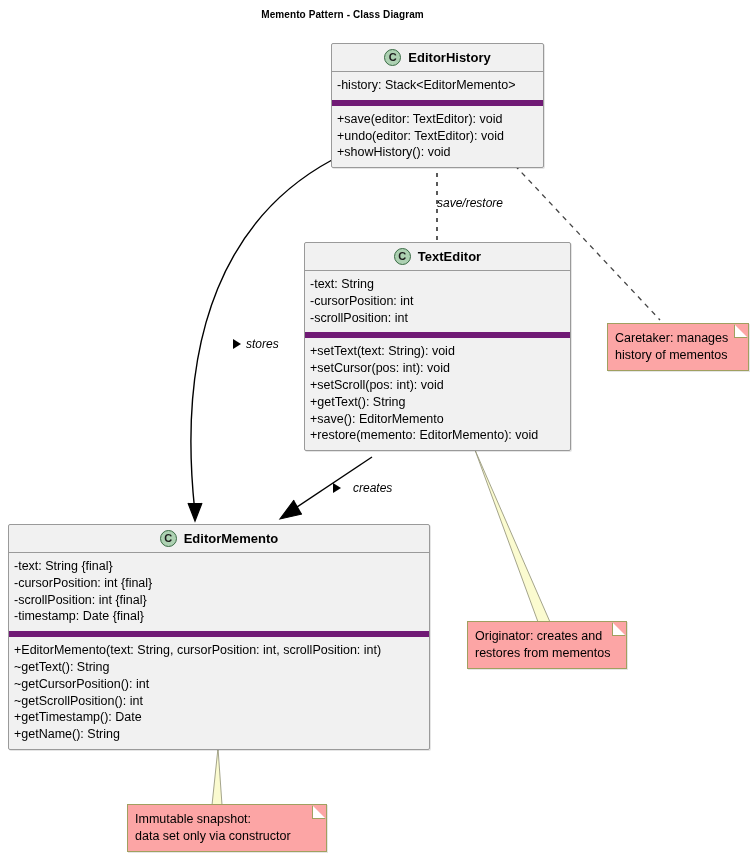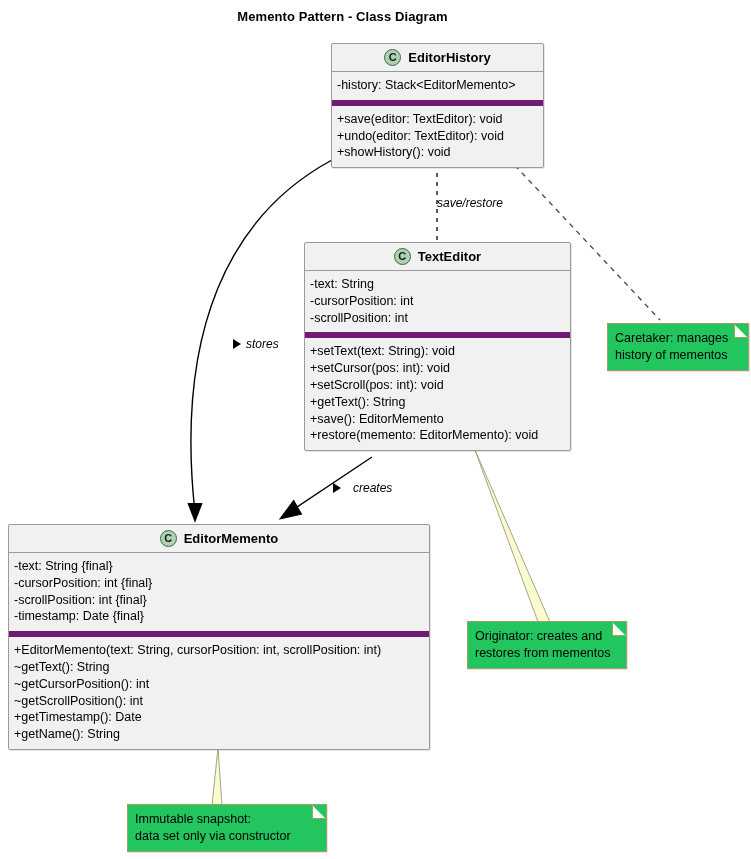--- a/index.html
+++ b/index.html
@@ -26,21 +26,21 @@
     height: 859px;
     pointer-events: none;
   }
 
   .diagram-title {
     position: absolute;
     left: 0;
     top: 9px;
     width: 685px;
     text-align: center;
-    font-size: 13px;
+    font-size: 10px;
     font-weight: bold;
     color: #000000;
     letter-spacing: 0.1px;
   }
 
   
   .uml-class {
     position: absolute;
     background: #F1F1F1;
     border: 1px solid #9A9A9A;
@@ -88,21 +88,21 @@
   .member {
     font-size: 12.5px;
     color: #000000;
     line-height: 16.8px;
     white-space: nowrap;
   }
 
   
   .uml-note {
     position: absolute;
-    background: #22c55e;
+    background: #fca5a5;
     border: 1px solid #A0A060;
     box-sizing: border-box;
     padding: 6px 8px 6px 7px;
     box-shadow: 1px 1px 0 rgba(0,0,0,0.10);
   }
   .uml-note .fold {
     position: absolute;
     top: 0;
     right: 0;
     width: 13px;

